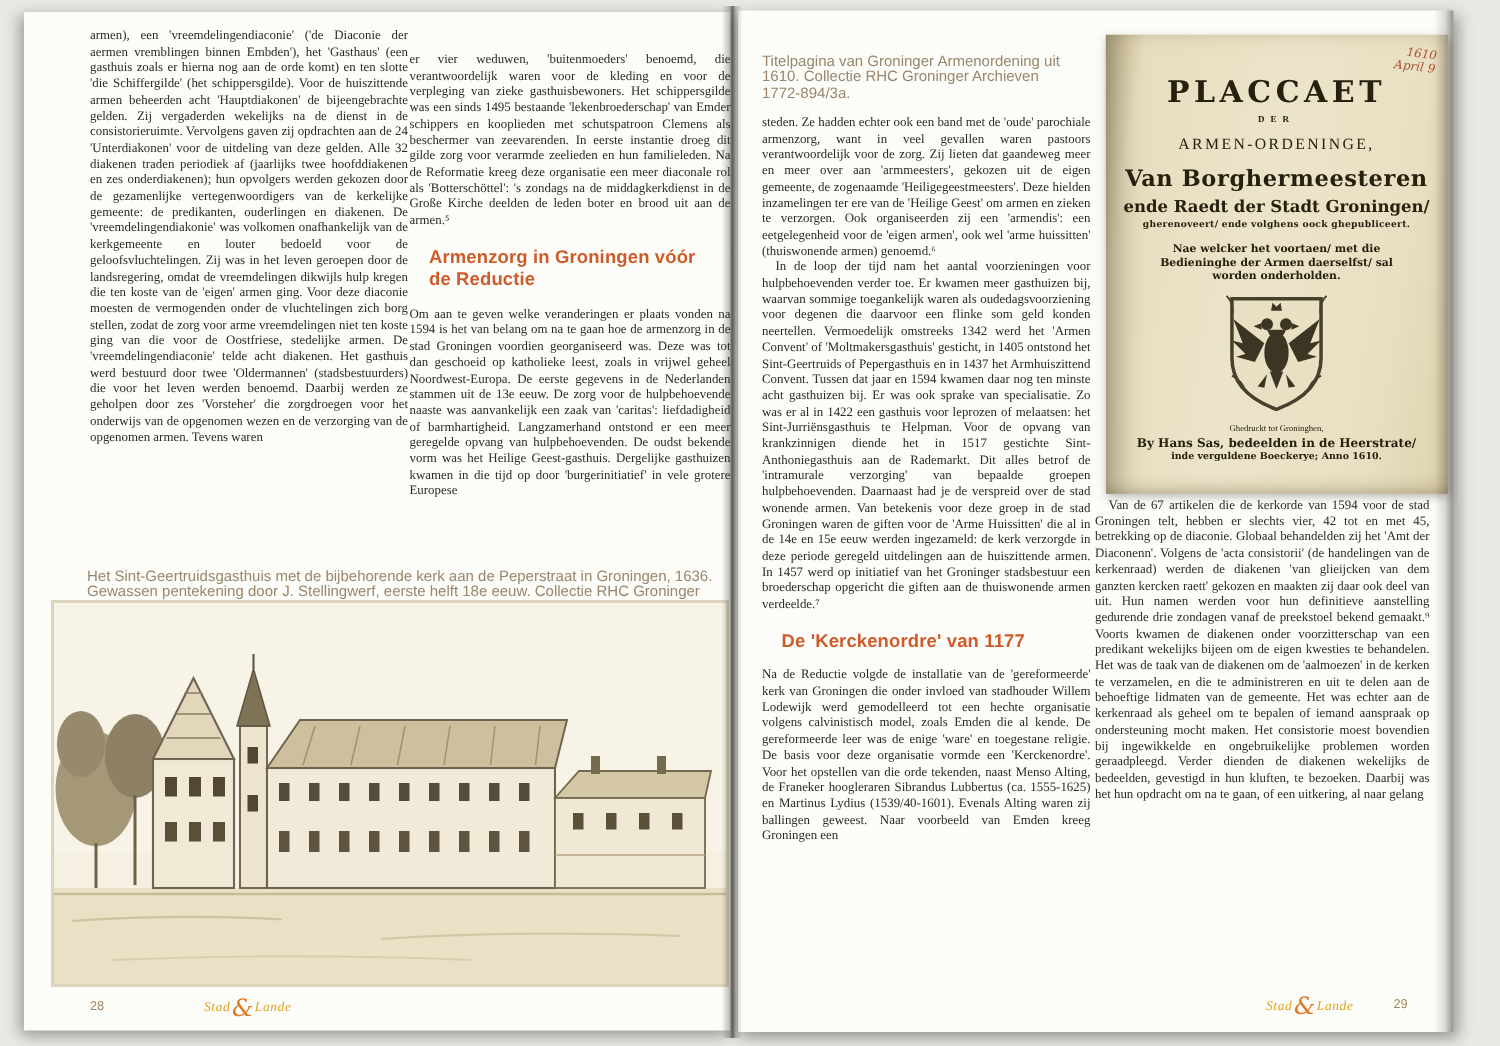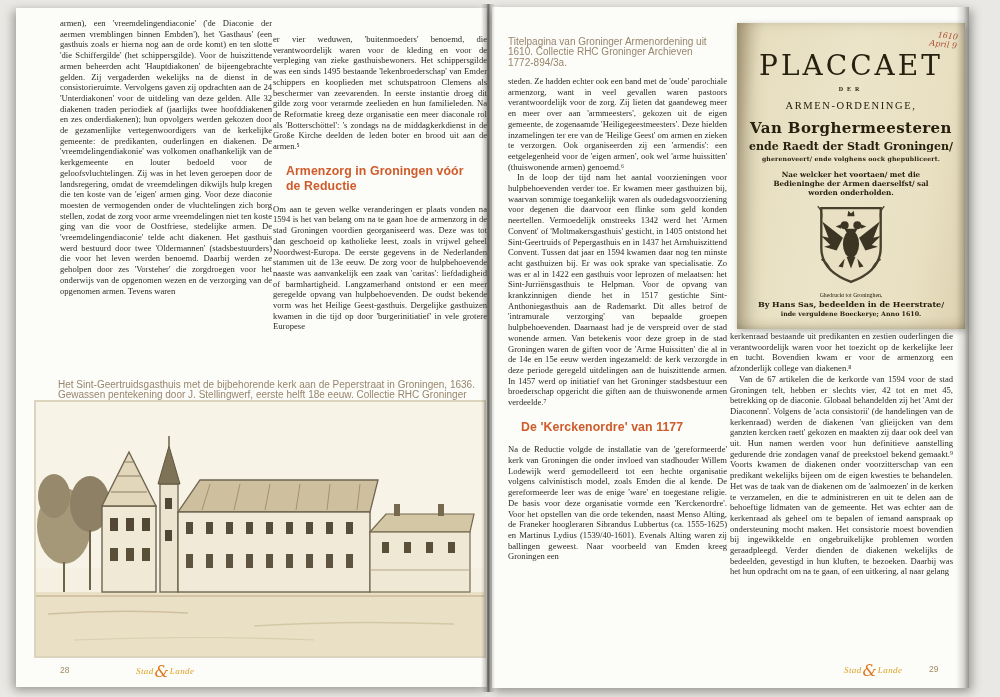--- a/index.html
+++ b/index.html
@@ -48,21 +48,21 @@
   
   #placcaet{
     position:absolute;left:245px;top:16px;width:228px;height:306px;
     background:linear-gradient(100deg,#cfc3a0 0%,#e7dec0 10%,#ece4c9 45%,#e9e0c3 78%,#ddd2af 100%);
     box-shadow:inset 16px 0 20px -10px rgba(86,70,38,.55),
                inset -8px 0 12px -8px rgba(86,70,38,.35),
                inset 0 -8px 12px -8px rgba(86,70,38,.3),
                1px 2px 6px rgba(50,45,35,.35);
     text-align:center;color:#27200f;overflow:hidden;
   }
-  .pl-title{font-family:"DejaVu Serif",serif;font-size:28px;letter-spacing:3px;margin-top:26px;}
+  .pl-title{font-family:"DejaVu Serif",serif;font-size:20px;letter-spacing:3px;margin-top:26px;font-weight:bold;}
   .pl-der{font-size:6px;letter-spacing:4px;margin-top:4px;font-weight:bold;}
   .pl-sub{font-size:10.5px;letter-spacing:1.6px;margin-top:8px;}
   .pl-bl1{font-family:"DejaVu Serif",serif;font-weight:bold;font-size:15px;margin-top:8px;letter-spacing:.4px;}
   .pl-bl2{font-family:"DejaVu Serif",serif;font-weight:bold;font-size:11px;margin-top:3px;}
   .pl-bl3{font-family:"DejaVu Serif",serif;font-weight:bold;font-size:6.1px;margin-top:2px;letter-spacing:.2px;}
   .pl-bl4{font-family:"DejaVu Serif",serif;font-weight:bold;font-size:7.2px;line-height:8.8px;
     width:168px;margin:9px auto 0 auto;}
   .pl-imp1{font-size:5.8px;margin-top:5px;}
   .pl-imp2{font-family:"DejaVu Serif",serif;font-weight:bold;font-size:8px;margin-top:1px;}
   .pl-imp3{font-family:"DejaVu Serif",serif;font-weight:bold;font-size:6.3px;margin-top:1px;}
@@ -217,21 +217,20 @@
     </div>
 
     <div class="body-text" id="rp-col1">
       <p>steden. Ze hadden echter ook een band met de 'oude' parochiale armenzorg, want in veel gevallen waren pastoors verantwoordelijk voor de zorg. Zij lieten dat gaandeweg meer en meer over aan 'armmeesters', gekozen uit de eigen gemeente, de zogenaamde 'Heiligegeestmeesters'. Deze hielden inzamelingen ter ere van de 'Heilige Geest' om armen en zieken te verzorgen. Ook organiseerden zij een 'armendis': een eetgelegenheid voor de 'eigen armen', ook wel 'arme huissitten' (thuiswonende armen) genoemd.⁶</p>
       <p class="indent">In de loop der tijd nam het aantal voorzieningen voor hulpbehoevenden verder toe. Er kwamen meer gasthuizen bij, waarvan sommige toegankelijk waren als oudedagsvoorziening voor degenen die daarvoor een flinke som geld konden neertellen. Vermoedelijk omstreeks 1342 werd het 'Armen Convent' of 'Moltmakersgasthuis' gesticht, in 1405 ontstond het Sint-Geertruids of Pepergasthuis en in 1437 het Armhuiszittend Convent. Tussen dat jaar en 1594 kwamen daar nog ten minste acht gasthuizen bij. Er was ook sprake van specialisatie. Zo was er al in 1422 een gasthuis voor leprozen of melaatsen: het Sint-Jurriënsgasthuis te Helpman. Voor de opvang van krankzinnigen diende het in 1517 gestichte Sint-Anthoniegasthuis aan de Rademarkt. Dit alles betrof de 'intramurale verzorging' van bepaalde groepen hulpbehoevenden. Daarnaast had je de verspreid over de stad wonende armen. Van betekenis voor deze groep in de stad Groningen waren de giften voor de 'Arme Huissitten' die al in de 14e en 15e eeuw werden ingezameld: de kerk verzorgde in deze periode geregeld uitdelingen aan de huiszittende armen. In 1457 werd op initiatief van het Groninger stadsbestuur een broederschap opgericht die giften aan de thuiswonende armen verdeelde.⁷</p>
       <div class="section-heading">De 'Kerckenordre' van 1177</div>
       <p>Na de Reductie volgde de installatie van de 'gereformeerde' kerk van Groningen die onder invloed van stadhouder Willem Lodewijk werd gemodelleerd tot een hechte organisatie volgens calvinistisch model, zoals Emden die al kende. De gereformeerde leer was de enige 'ware' en toegestane religie. De basis voor deze organisatie vormde een 'Kerckenordre'. Voor het opstellen van die orde tekenden, naast Menso Alting, de Franeker hoogleraren Sibrandus Lubbertus (ca. 1555-1625) en Martinus Lydius (1539/40-1601). Evenals Alting waren zij ballingen geweest. Naar voorbeeld van Emden kreeg Groningen een</p>
     </div>
 
     <div class="body-text" id="rp-col2">
-      <p>kerkenraad bestaande uit predikanten en zestien ouderlingen die verantwoordelijk waren voor het toezicht op de kerkelijke leer en tucht. Bovendien kwam er voor de armenzorg een afzonderlijk college van diakenen.⁸</p>
       <p class="indent">Van de 67 artikelen die de kerkorde van 1594 voor de stad Groningen telt, hebben er slechts vier, 42 tot en met 45, betrekking op de diaconie. Globaal behandelden zij het 'Amt der Diaconenn'. Volgens de 'acta consistorii' (de handelingen van de kerkenraad) werden de diakenen 'van glieijcken van dem ganzten kercken raett' gekozen en maakten zij daar ook deel van uit. Hun namen werden voor hun definitieve aanstelling gedurende drie zondagen vanaf de preekstoel bekend gemaakt.⁹ Voorts kwamen de diakenen onder voorzitterschap van een predikant wekelijks bijeen om de eigen kwesties te behandelen. Het was de taak van de diakenen om de 'aalmoezen' in de kerken te verzamelen, en die te administreren en uit te delen aan de behoeftige lidmaten van de gemeente. Het was echter aan de kerkenraad als geheel om te bepalen of iemand aanspraak op ondersteuning mocht maken. Het consistorie moest bovendien bij ingewikkelde en ongebruikelijke problemen worden geraadpleegd. Verder dienden de diakenen wekelijks de bedeelden, gevestigd in hun kluften, te bezoeken. Daarbij was het hun opdracht om na te gaan, of een uitkering, al naar gelang</p>
     </div>
 
     <div class="footer-logo" id="rp-logo">
       <span class="fl-word">Stad</span><span class="fl-amp">&amp;</span><span class="fl-word">Lande</span>
     </div>
     <div class="page-number" id="rp-number">29</div>
 
     <div id="right-edge"></div>
   </div>

